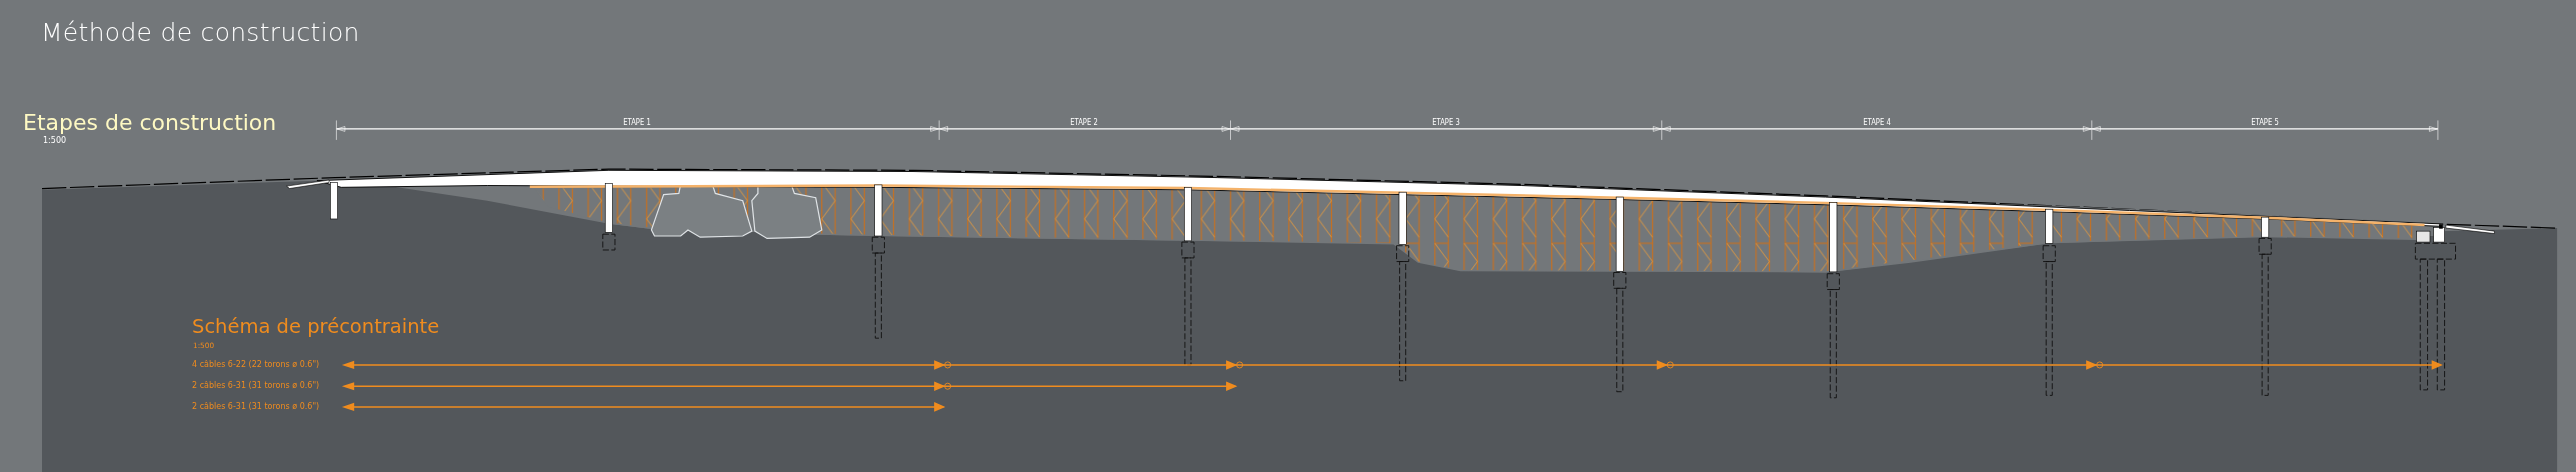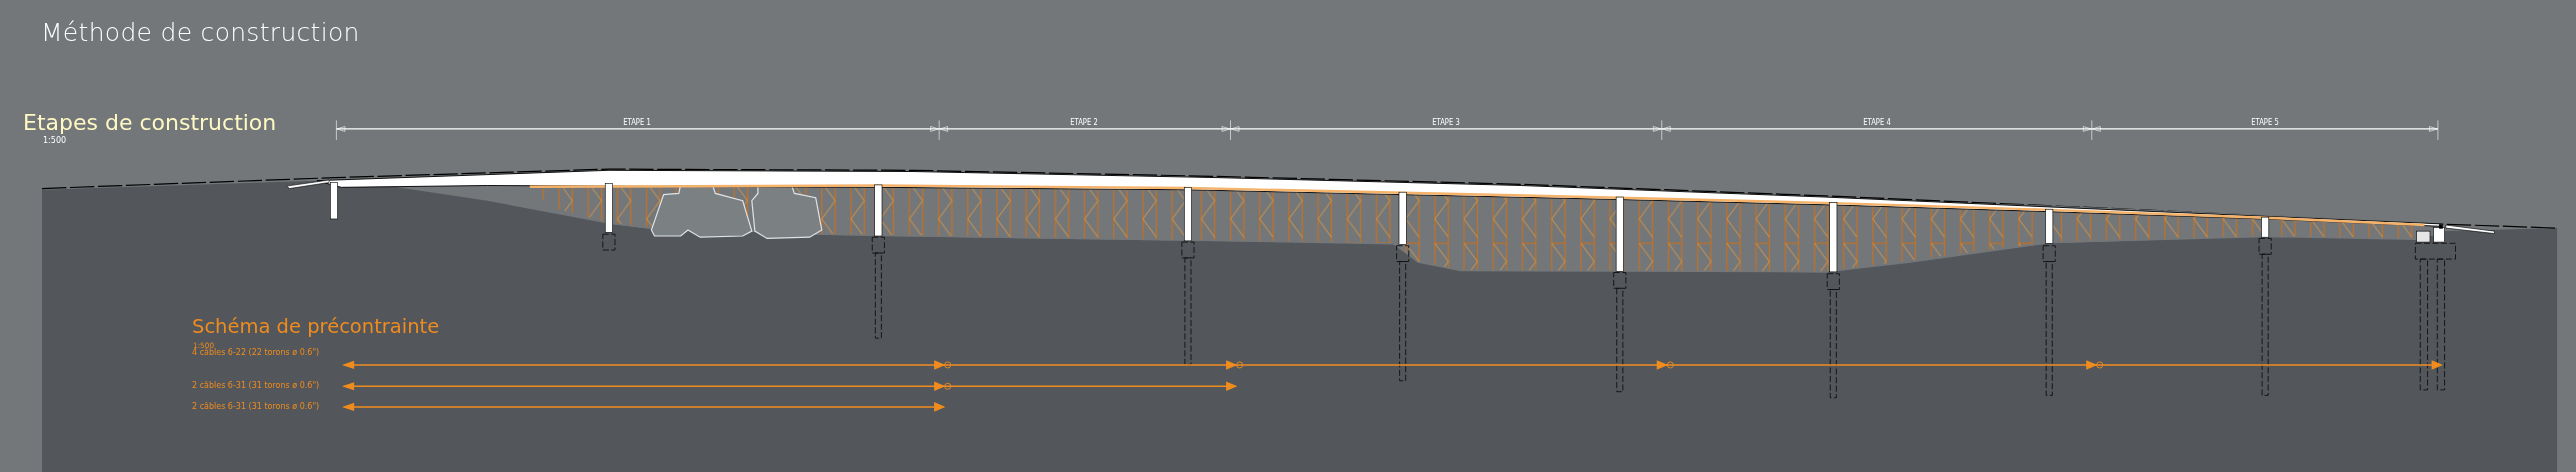--- a/index.html
+++ b/index.html
@@ -136,16 +136,16 @@
         <circle cx="2037" cy="600" r="5"></circle>
       <circle cx="2745" cy="600" r="5"></circle>
         <circle cx="3451" cy="600" r="5"></circle>
       <circle cx="1557" cy="635" r="5"></circle>
     </g>
   </g>
 </svg>
 
 <div class="ps-title">Schéma de précontrainte</div>
 <div class="ps-scale">1:500</div>
-<div class="cable-label" style="top:348px">4 câbles 6-22 (22 torons ø 0.6")</div>
+<div class="cable-label" style="top:360px">4 câbles 6-22 (22 torons ø 0.6")</div>
 <div class="cable-label" style="top:381px">2 câbles 6-31 (31 torons ø 0.6")</div>
 <div class="cable-label" style="top:402px">2 câbles 6-31 (31 torons ø 0.6")</div>
 
 
 </body></html>

